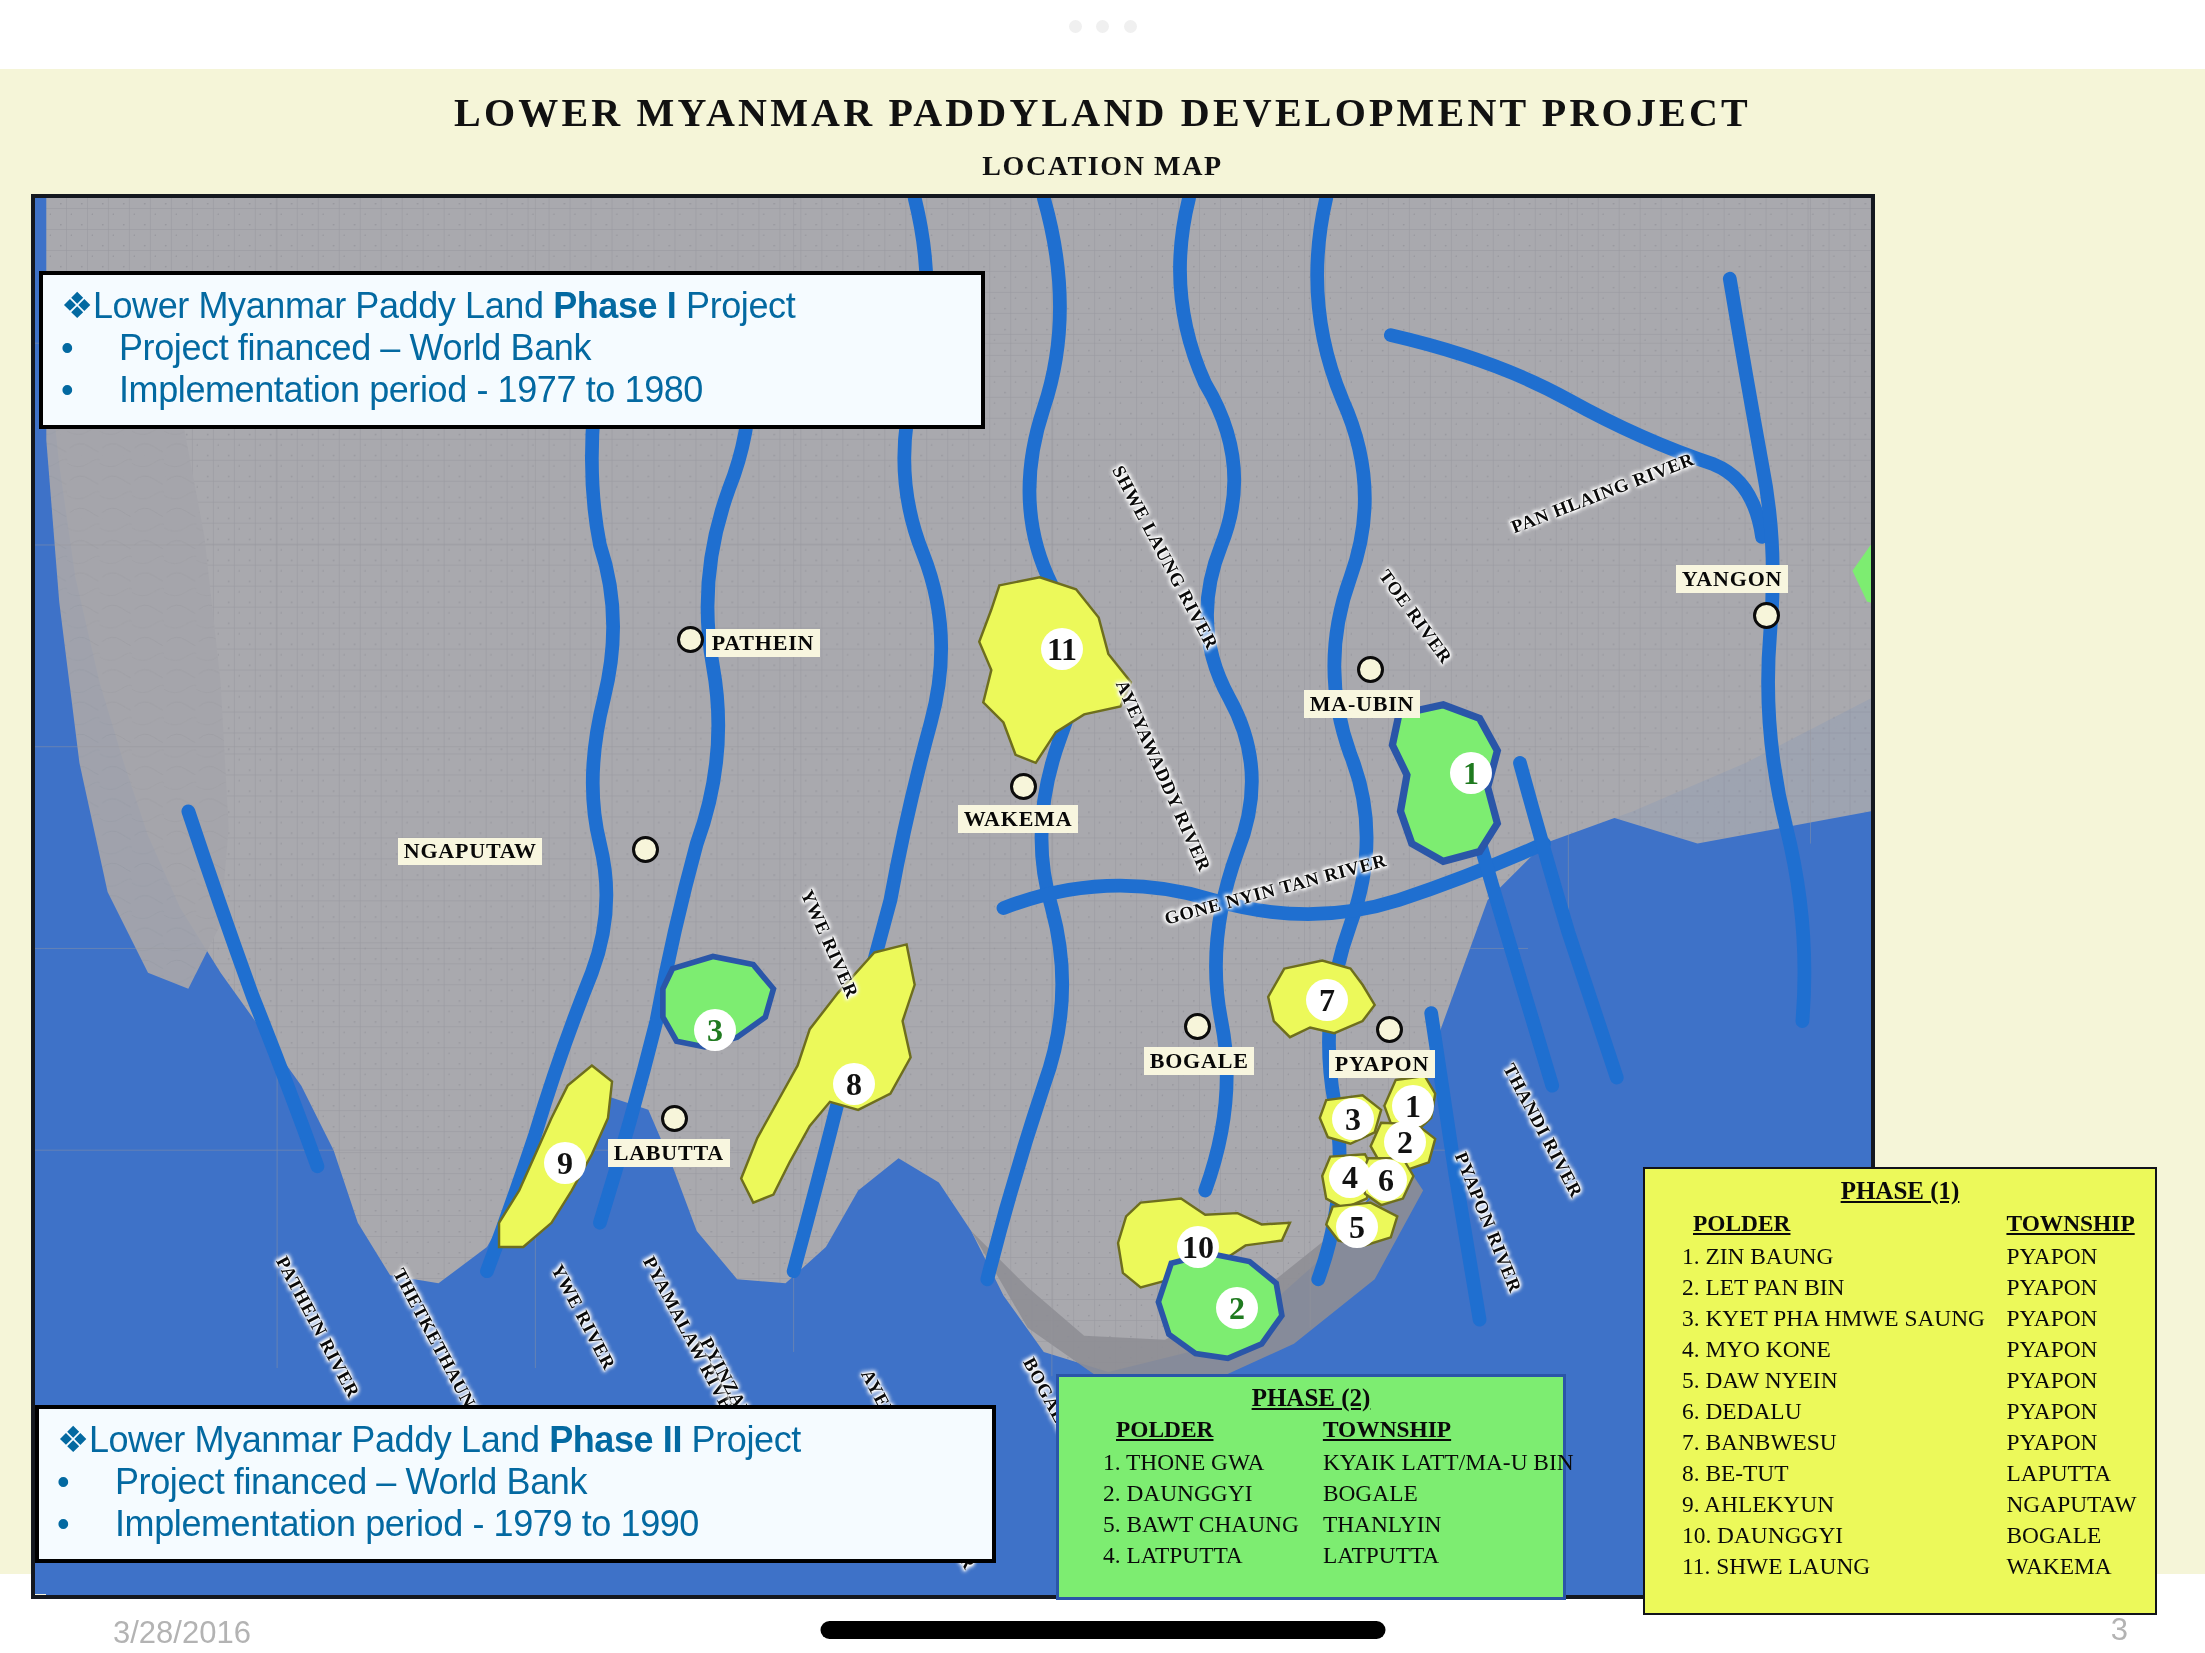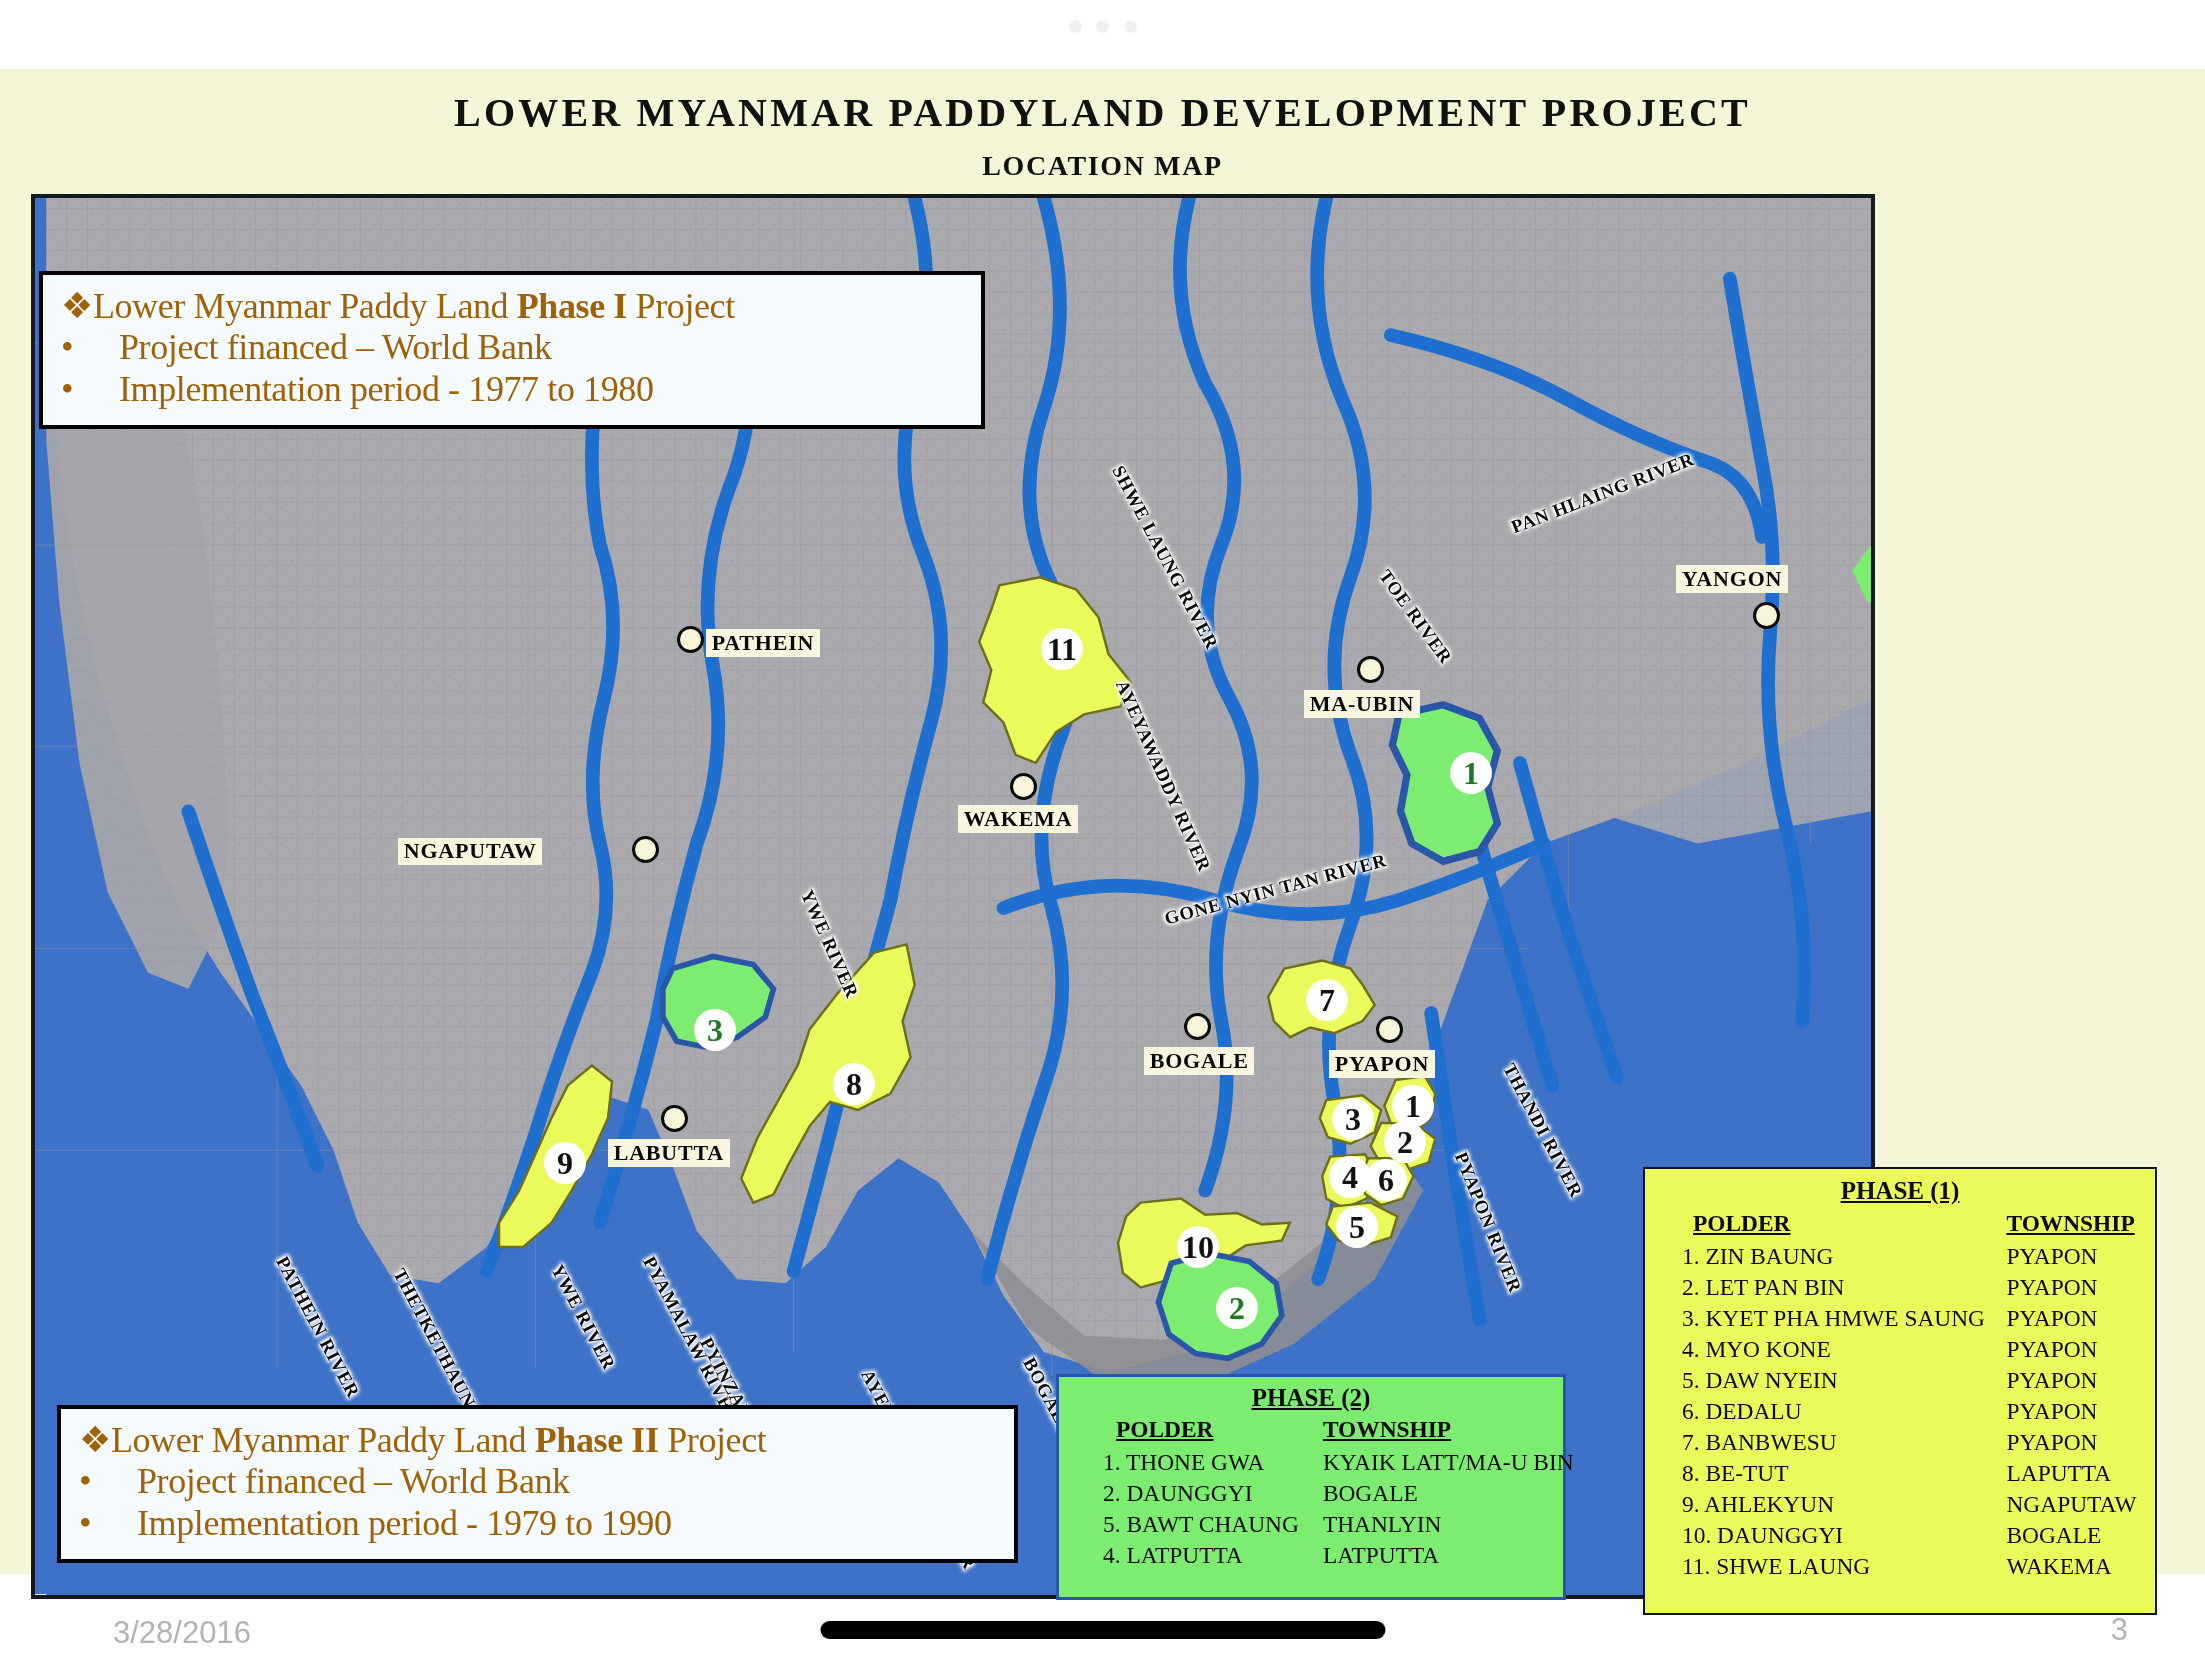--- a/index.html
+++ b/index.html
@@ -50,28 +50,28 @@
   
   .riv { position:absolute; color:#0a0a0a; font-family:"Liberation Serif", serif;
          font-weight:700; font-size:18.6px; letter-spacing:0.8px; white-space:nowrap;
          text-shadow: 0 0 5.7px #fff, 0 0 5.7px #fff, 0 0 3.2px #fff, 0.8px 0.8px 1.6px #fff,
                       -0.8px -0.8px 1.6px #fff, 1.6px 1.6px 4px #fff, -1.6px -1.6px 4px #fff;
          transform-origin:left center; }
 
   
   .callout { position:absolute; background:#f5fbff; border:4.8px solid #000;
              padding:11.3px 16px 14.5px 18px;
-             font-family:Liberation Serif, serif; color:#a16207; }
+             font-family:Liberation Sans, sans-serif; color:#0369a1; }
   .callout .l1 { font-size:36px; line-height:1.13; letter-spacing:-0.4px; }
   .callout .l1 b { font-weight:700; }
   .callout .bul { font-size:36px; line-height:1.16; letter-spacing:-0.4px;
                   display:flex; }
   .callout .bul .bl { width:58px; flex:0 0 58px; }
   #calloutA { left:39px; top:202px; width:946px; }
-  #calloutB { left:57px; top:1336px; width:961px; }
+  #calloutB { left:35px; top:1336px; width:961px; }
 
   
   .legend { position:absolute; font-family:"Liberation Serif", serif; color:#0a0a0a; }
   .legend .hd { text-align:center; font-size:25px; font-weight:700;
                 text-decoration:underline; margin-bottom:4.8px; }
   .legend table { width:100%; border-collapse:collapse; }
   .legend th { font-size:23.4px; font-weight:700; text-decoration:underline;
                text-align:left; padding:0 0 4px 0; }
   .legend td { font-size:23.4px; padding:2px 0; white-space:nowrap; }
 

